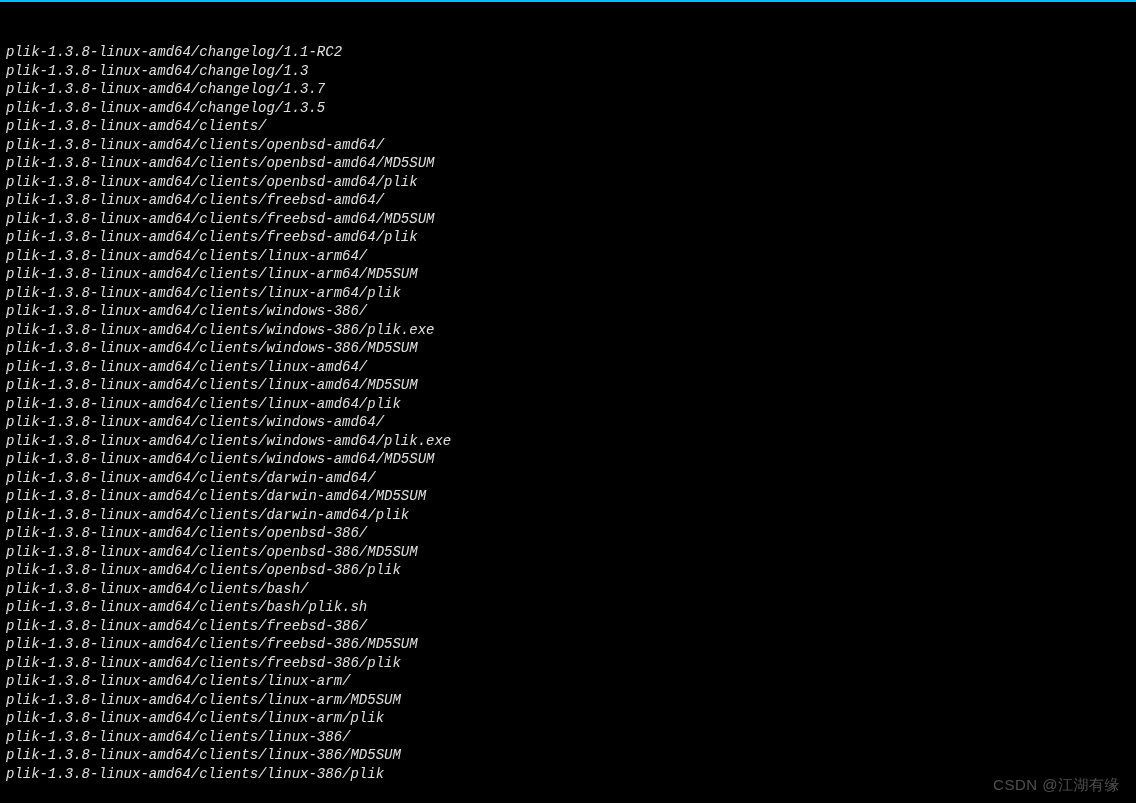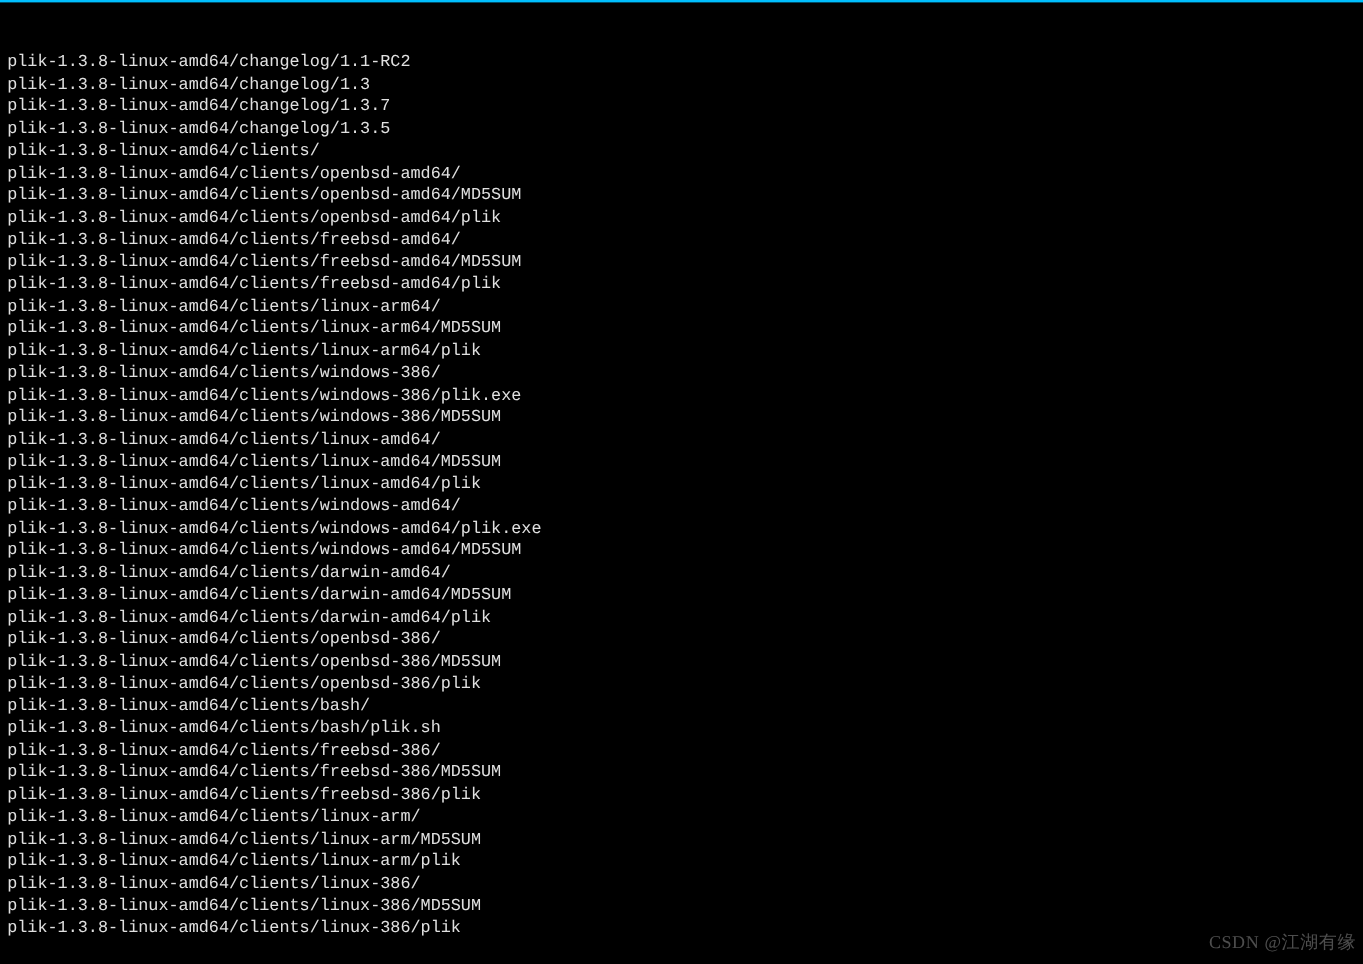--- a/index.html
+++ b/index.html
@@ -18,27 +18,28 @@
       position: relative;
       border-top: 2px solid #00bfff;
     }
     .terminal {
       padding: 4px 6px;
       line-height: 18.5px;
       white-space: pre;
     }
     .line {
       display: block;
+      font-style: italic;
     }
     .watermark {
       position: absolute;
       bottom: 8px;
-      right: 6px;
+      right: 16px;
       color: rgba(220,220,220,0.35);
-      font-family: Liberation Serif, serif;
+      font-family: Liberation Sans, sans-serif;
       font-size: 15px;
       letter-spacing: 0.5px;
     }
   </style>
 </head>
 <body>
 
 <div class="terminal">
   <div id="lines-container"><span class="line">plik-1.3.8-linux-amd64/changelog/1.1-RC2</span><span class="line">plik-1.3.8-linux-amd64/changelog/1.3</span><span class="line">plik-1.3.8-linux-amd64/changelog/1.3.7</span><span class="line">plik-1.3.8-linux-amd64/changelog/1.3.5</span><span class="line">plik-1.3.8-linux-amd64/clients/</span><span class="line">plik-1.3.8-linux-amd64/clients/openbsd-amd64/</span><span class="line">plik-1.3.8-linux-amd64/clients/openbsd-amd64/MD5SUM</span><span class="line">plik-1.3.8-linux-amd64/clients/openbsd-amd64/plik</span><span class="line">plik-1.3.8-linux-amd64/clients/freebsd-amd64/</span><span class="line">plik-1.3.8-linux-amd64/clients/freebsd-amd64/MD5SUM</span><span class="line">plik-1.3.8-linux-amd64/clients/freebsd-amd64/plik</span><span class="line">plik-1.3.8-linux-amd64/clients/linux-arm64/</span><span class="line">plik-1.3.8-linux-amd64/clients/linux-arm64/MD5SUM</span><span class="line">plik-1.3.8-linux-amd64/clients/linux-arm64/plik</span><span class="line">plik-1.3.8-linux-amd64/clients/windows-386/</span><span class="line">plik-1.3.8-linux-amd64/clients/windows-386/plik.exe</span><span class="line">plik-1.3.8-linux-amd64/clients/windows-386/MD5SUM</span><span class="line">plik-1.3.8-linux-amd64/clients/linux-amd64/</span><span class="line">plik-1.3.8-linux-amd64/clients/linux-amd64/MD5SUM</span><span class="line">plik-1.3.8-linux-amd64/clients/linux-amd64/plik</span><span class="line">plik-1.3.8-linux-amd64/clients/windows-amd64/</span><span class="line">plik-1.3.8-linux-amd64/clients/windows-amd64/plik.exe</span><span class="line">plik-1.3.8-linux-amd64/clients/windows-amd64/MD5SUM</span><span class="line">plik-1.3.8-linux-amd64/clients/darwin-amd64/</span><span class="line">plik-1.3.8-linux-amd64/clients/darwin-amd64/MD5SUM</span><span class="line">plik-1.3.8-linux-amd64/clients/darwin-amd64/plik</span><span class="line">plik-1.3.8-linux-amd64/clients/openbsd-386/</span><span class="line">plik-1.3.8-linux-amd64/clients/openbsd-386/MD5SUM</span><span class="line">plik-1.3.8-linux-amd64/clients/openbsd-386/plik</span><span class="line">plik-1.3.8-linux-amd64/clients/bash/</span><span class="line">plik-1.3.8-linux-amd64/clients/bash/plik.sh</span><span class="line">plik-1.3.8-linux-amd64/clients/freebsd-386/</span><span class="line">plik-1.3.8-linux-amd64/clients/freebsd-386/MD5SUM</span><span class="line">plik-1.3.8-linux-amd64/clients/freebsd-386/plik</span><span class="line">plik-1.3.8-linux-amd64/clients/linux-arm/</span><span class="line">plik-1.3.8-linux-amd64/clients/linux-arm/MD5SUM</span><span class="line">plik-1.3.8-linux-amd64/clients/linux-arm/plik</span><span class="line">plik-1.3.8-linux-amd64/clients/linux-386/</span><span class="line">plik-1.3.8-linux-amd64/clients/linux-386/MD5SUM</span><span class="line">plik-1.3.8-linux-amd64/clients/linux-386/plik</span></div>
   

